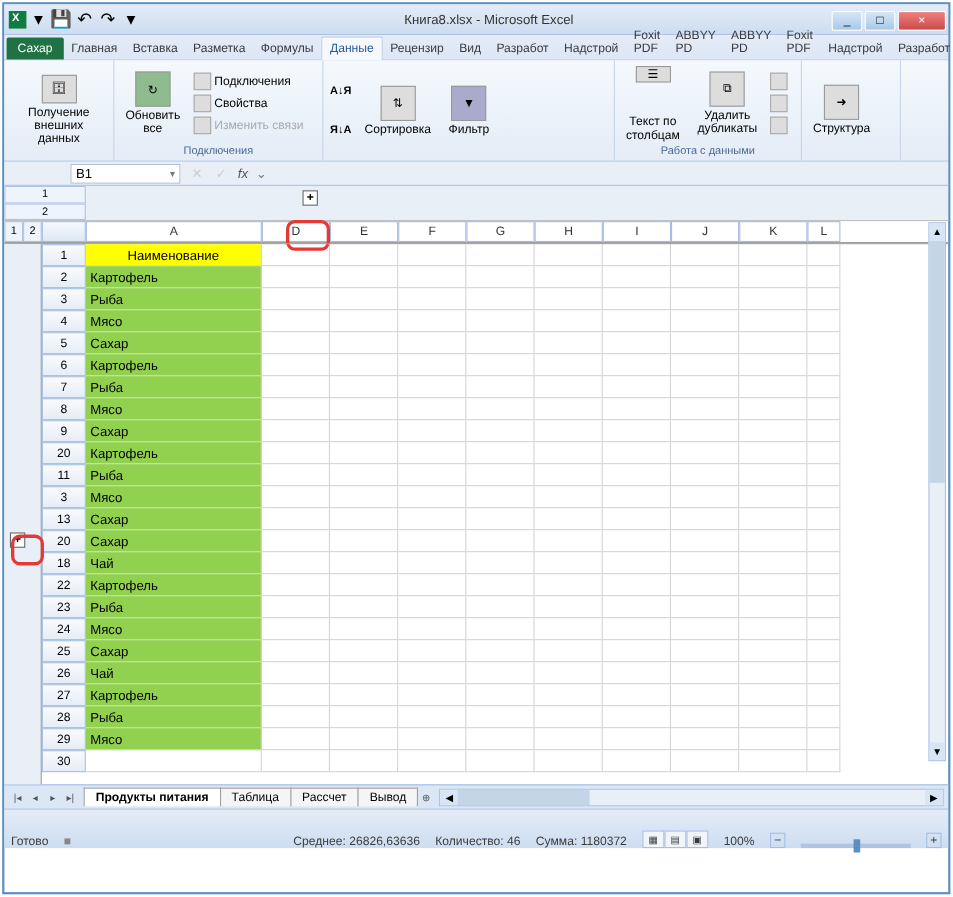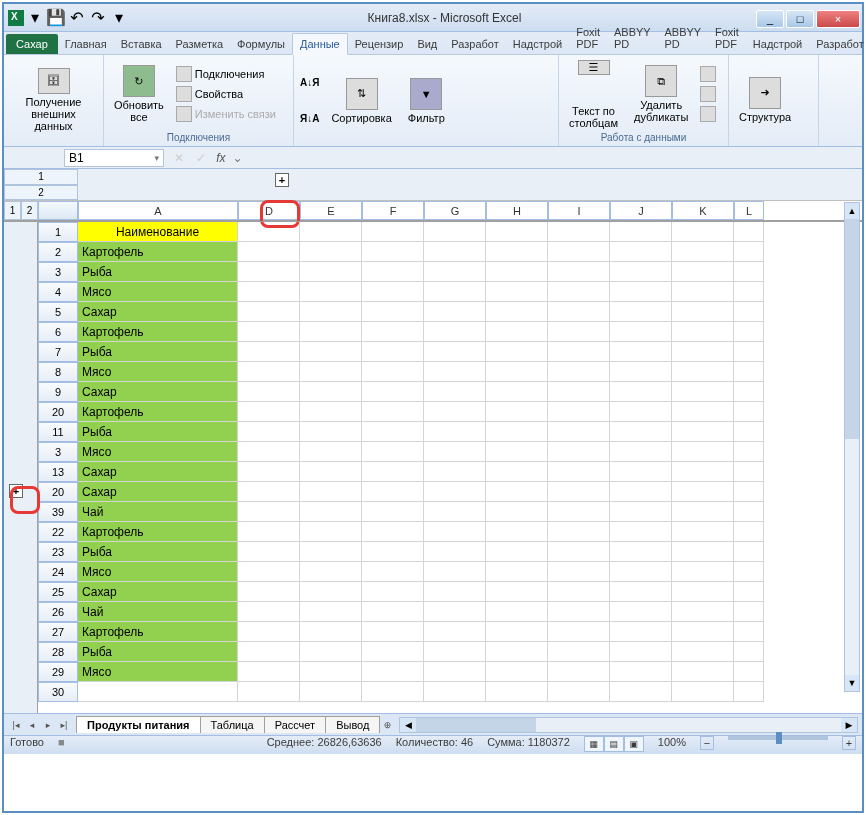--- a/index.html
+++ b/index.html
@@ -71,21 +71,21 @@
 .sheet-tab { padding:2px 10px; background:#f5f5f5; border:1px solid #a0a0a0; border-bottom:none; margin-right:-1px; cursor:pointer; }
 .sheet-tab.active { background:#fff; font-weight:bold; }
 .hscroll { flex:1; height:16px; background:#e9eff7; margin:0 4px; border:1px solid #b0c4de; position:relative; }
 .hscroll .thumb { position:absolute; left:0; top:0; width:120px; height:14px; background:#c5d5e8; }
 .hscroll .arr { position:absolute; width:16px; height:14px; background:#d6e6f6; top:0; display:flex; align-items:center; justify-content:center; font-size:9px; cursor:pointer; }
 .vscroll { position:absolute; right:2px; top:198px; width:16px; height:490px; background:#e9eff7; border:1px solid #b0c4de; }
 .vscroll .thumb { width:14px; height:220px; background:#c5d5e8; margin:16px 0 0 0; }
 .vscroll .arr { height:16px; width:14px; background:#d6e6f6; display:flex; align-items:center; justify-content:center; font-size:9px; cursor:pointer; }
 
 
-.status-bar { height:19px; background:linear-gradient(#e4ecf7,#cdddf0); border-top:1px solid #a3bde3; display:flex; align-items:flex-start; font-size:11px; color:#3b3b3b; padding:0 6px; gap:14px; }
+.status-bar { height:36px; background:linear-gradient(#e4ecf7,#cdddf0); border-top:1px solid #a3bde3; display:flex; align-items:flex-end; font-size:11px; color:#3b3b3b; padding:0 6px; gap:14px; }
 .status-bar .spacer { flex:1; }
 .view-btns { display:flex; gap:0; }
 .view-btn { width:20px; height:16px; border:1px solid #a3bde3; background:#f0f5fb; cursor:pointer; display:flex; align-items:center; justify-content:center; font-size:9px; }
 .zoom-slider { width:100px; height:4px; background:#b0c4de; position:relative; }
 .zoom-slider .th { position:absolute; left:48px; top:-4px; width:6px; height:12px; background:#5b8ec1; }
 </style>
 </head>
 <body>
 
 <div class="window-outer">
@@ -272,21 +272,21 @@
         <div class="row-head" style="height: 20px;">5</div>
         <div class="row-head" style="height: 20px;">6</div>
         <div class="row-head" style="height: 20px;">7</div>
         <div class="row-head" style="height: 20px;">8</div>
         <div class="row-head" style="height: 20px;">9</div>
         <div class="row-head" style="height: 20px;">20</div>
         <div class="row-head" style="height: 20px;">11</div>
         <div class="row-head" style="height: 20px;">3</div>
         <div class="row-head" style="height: 20px;">13</div>
         <div class="row-head" style="height: 20px;">20</div>
-        <div class="row-head" style="height: 20px;">39</div>
+        <div class="row-head" style="height: 20px;">18</div>
         <div class="row-head" style="height: 20px;">22</div>
         <div class="row-head" style="height: 20px;">23</div>
         <div class="row-head" style="height: 20px;">24</div>
         <div class="row-head" style="height: 20px;">25</div>
         <div class="row-head" style="height: 20px;">26</div>
         <div class="row-head" style="height: 20px;">27</div>
         <div class="row-head" style="height: 20px;">28</div>
         <div class="row-head" style="height: 20px;">29</div>
         <div class="row-head" style="height: 20px;">30</div>
       </div>

